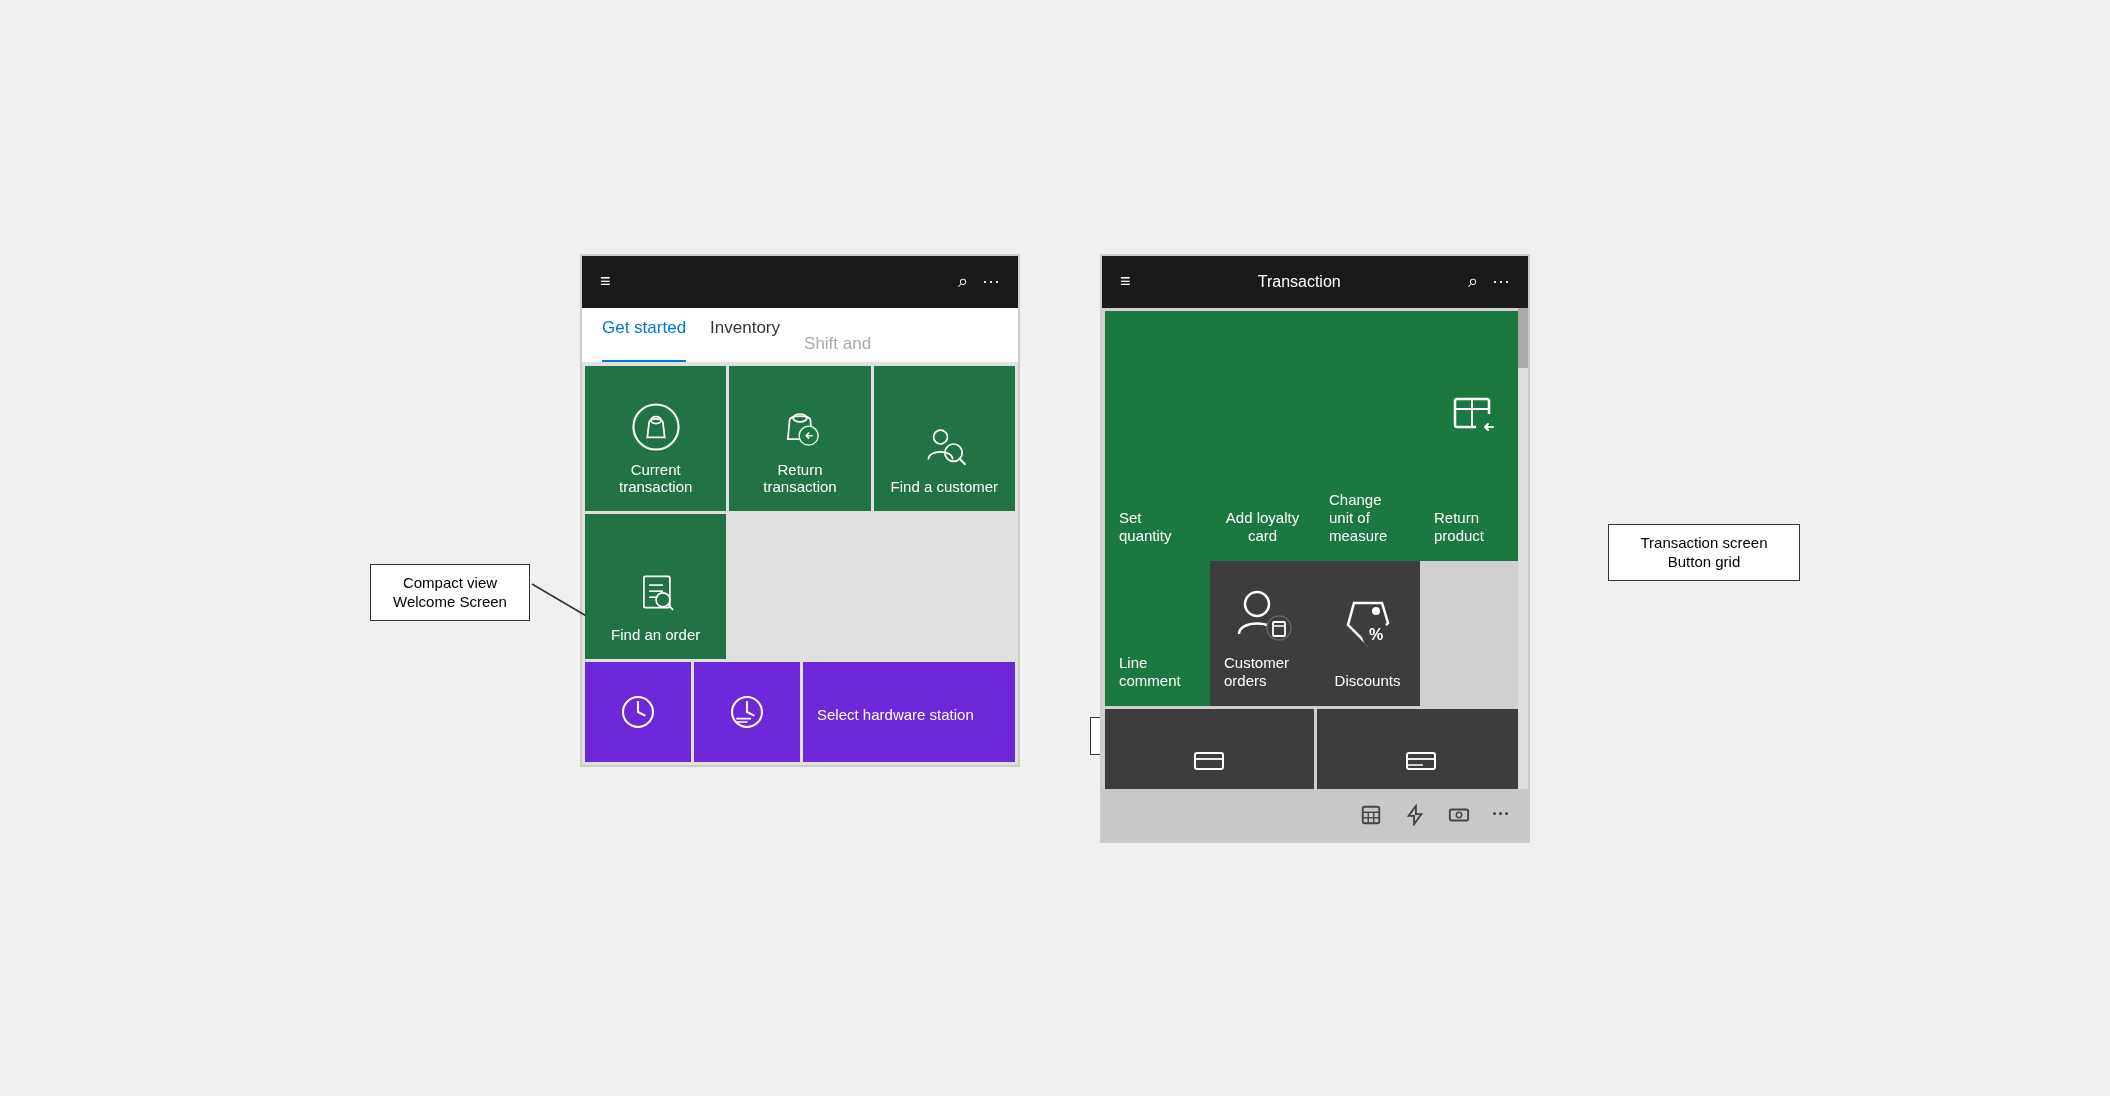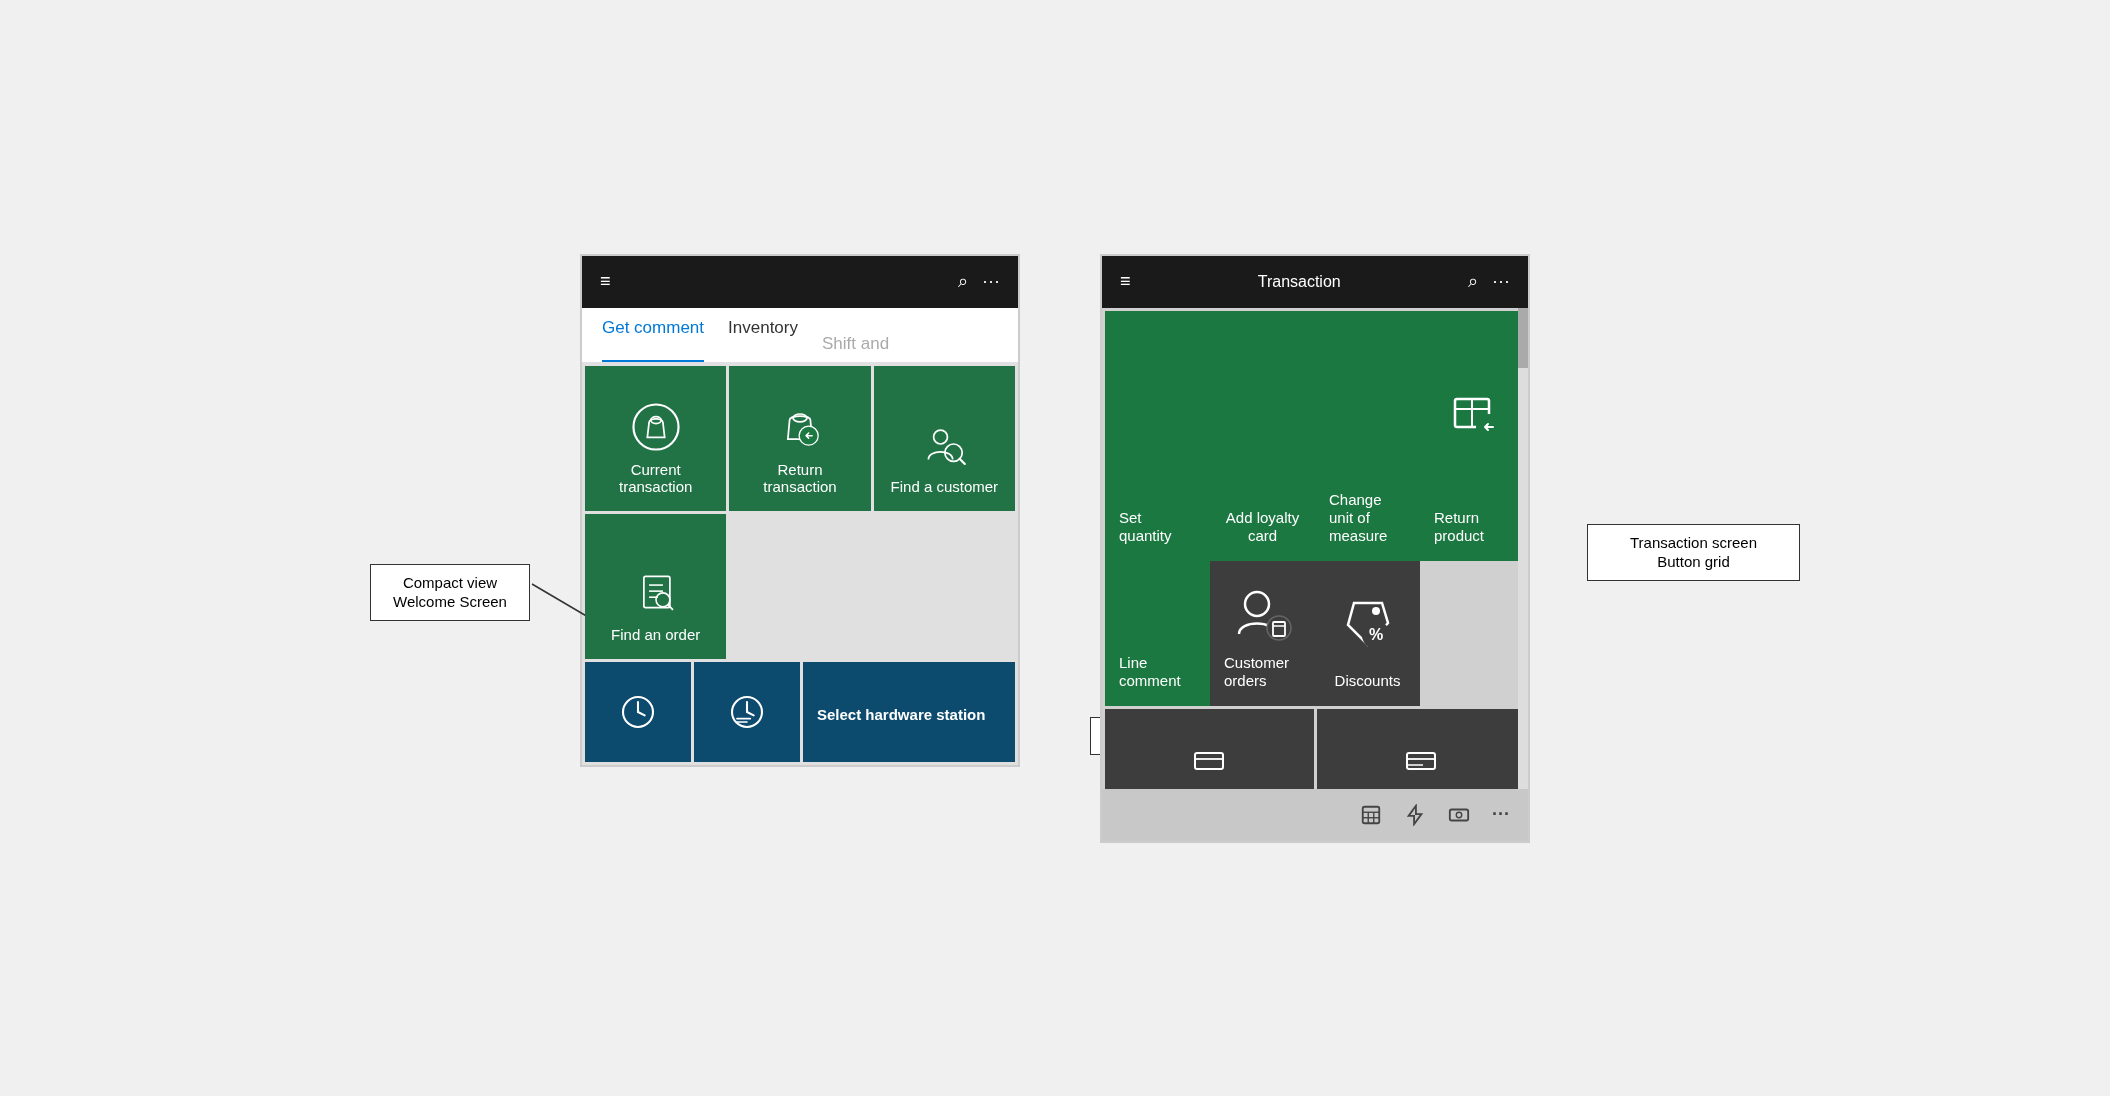--- a/index.html
+++ b/index.html
@@ -152,21 +152,21 @@
     .btn-tile-sm {
       display: flex;
       flex-direction: column;
       align-items: center;
       justify-content: center;
       padding: 14px 8px;
       cursor: pointer;
       min-height: 100px;
     }
 
-    .btn-tile-sm.blue { background: #0c4a6e; font-weight: bold; }
+    .btn-tile-sm.blue { background: #6d28d9; }
 
     .btn-tile-sm-label {
       color: white;
       font-size: 14px;
       text-align: center;
       margin-top: 6px;
     }
 
     
     .icon-svg {
@@ -296,21 +296,21 @@
 
       <div class="phone-header">
         <span class="header-icon">≡</span>
         <div class="header-icons-right">
           <span class="header-icon">⌕</span>
           <span class="header-icon">···</span>
         </div>
       </div>
 
       <div class="tab-bar">
-        <div class="tab-item active">Get comment</div>
+        <div class="tab-item active">Get started</div>
         <div class="tab-item">Inventory</div>
         <div class="tab-item faded">Shift and</div>
       </div>
 
       <div class="button-grid">
 
         <div class="btn-tile green">
           <svg class="icon-svg" viewBox="0 0 60 60" fill="none">
             <circle cx="30" cy="30" r="26" stroke="white" stroke-width="2.5" fill="none"></circle>
             <path d="M22 25 C22 19 38 19 38 25 L40 42 H20 Z" stroke="white" stroke-width="2" fill="none"></path>
@@ -374,21 +374,21 @@
         <div class="btn-tile-sm blue" style="align-items:flex-start; padding:14px 14px;">
           <span class="btn-tile-sm-label" style="font-size:15px; color:white;">Select hardware station</span>
         </div>
       </div>
 
     </div>
   </div>
 
   <div class="phone-right">
 
-    <div class="label-box" style="position:absolute; right:-270px; top:270px; width:213px;">
+    <div class="label-box" style="position:absolute; right:-270px; top:270px; width:192px;">
       Transaction screen<br>Button grid
     </div>
 
     <svg style="position:absolute; right:-40px; top:320px; width:50px; height:20px; overflow:visible; pointer-events:none;">
       <line x1="0" y1="10" x2="-40" y2="10" stroke="#333" stroke-width="1.5"></line>
     </svg>
 
     <div class="label-box" style="position:absolute; left:-10px; bottom:88px; width:180px;">
       Actions menu
     </div>

